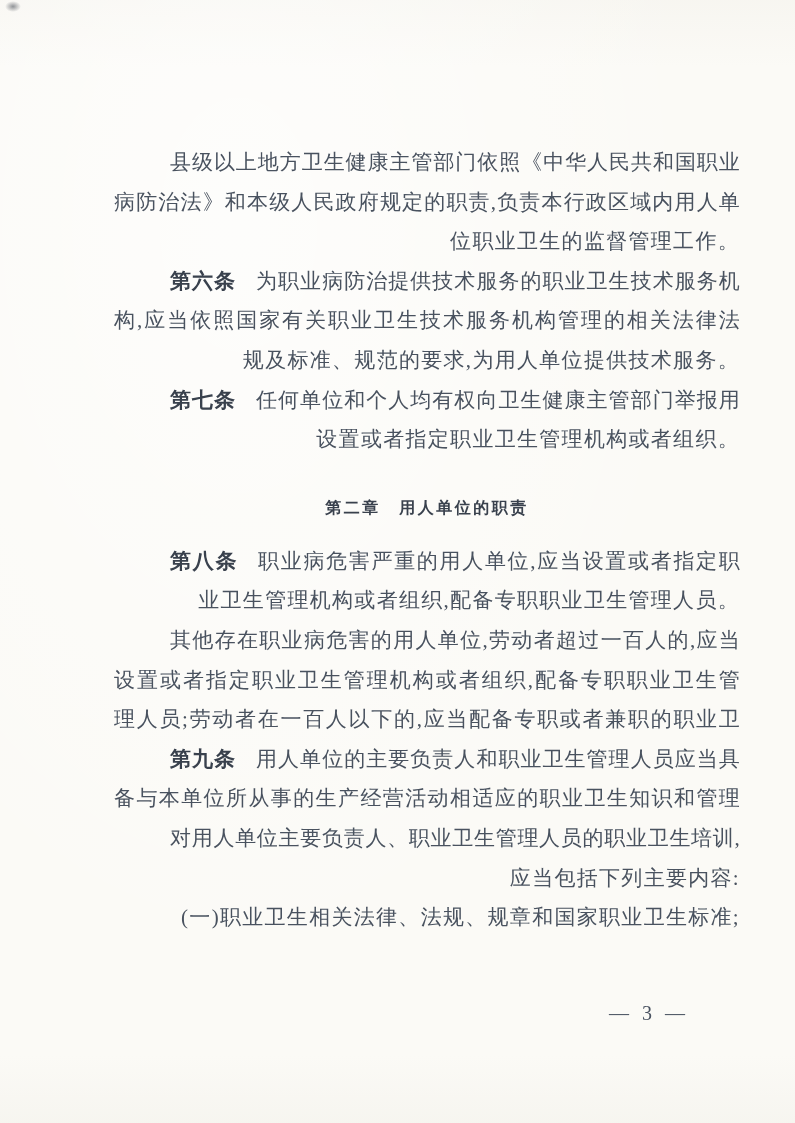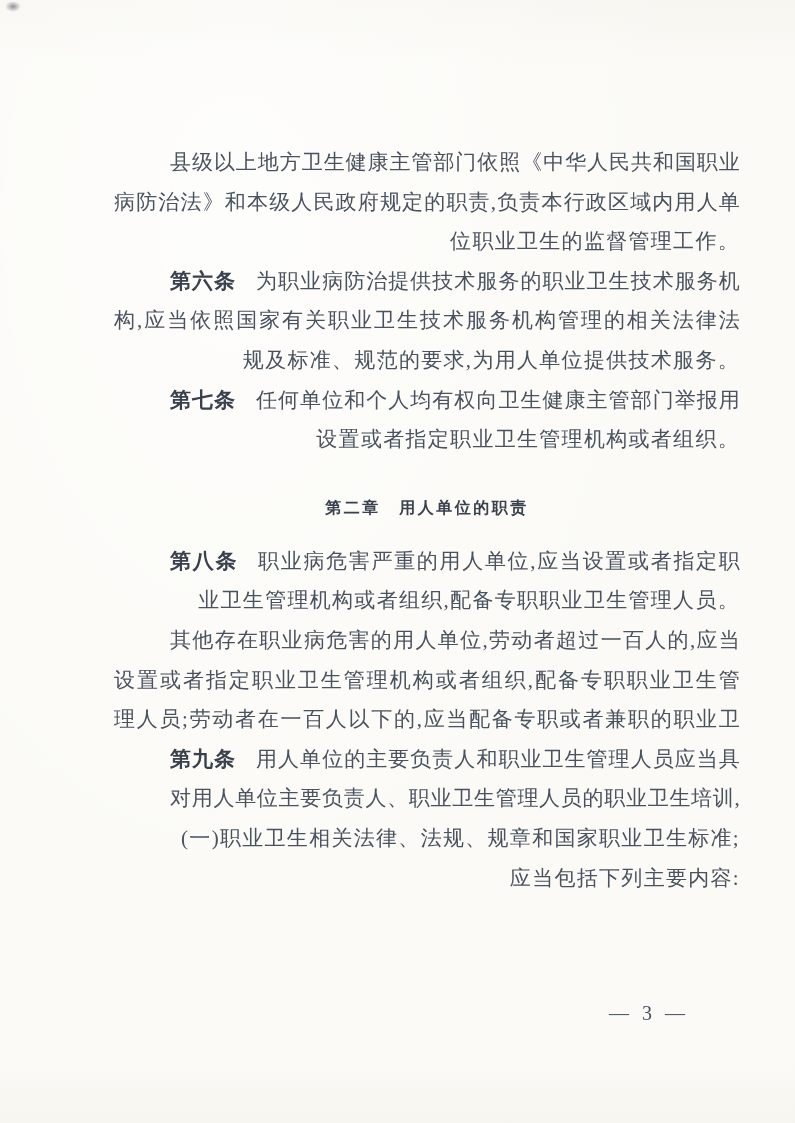--- a/index.html
+++ b/index.html
@@ -85,19 +85,20 @@
       <div class="line">规及标准、规范的要求,为用人单位提供技术服务。</div>
       <div class="line indent justify"><span class="lbl">第七条</span><span>任何单位和个人均有权向卫生健康主管部门举报用</span></div>
       <div class="line">设置或者指定职业卫生管理机构或者组织。</div>
       <div class="chapter">第二章　用人单位的职责</div>
       <div class="line indent justify"><span class="lbl">第八条</span><span>职业病危害严重的用人单位,应当设置或者指定职</span></div>
       <div class="line">业卫生管理机构或者组织,配备专职职业卫生管理人员。</div>
       <div class="line indent justify">其他存在职业病危害的用人单位,劳动者超过一百人的,应当</div>
       <div class="line justify">设置或者指定职业卫生管理机构或者组织,配备专职职业卫生管</div>
       <div class="line justify">理人员;劳动者在一百人以下的,应当配备专职或者兼职的职业卫</div>
       <div class="line indent justify"><span class="lbl">第九条</span><span>用人单位的主要负责人和职业卫生管理人员应当具</span></div>
+      <div class="line justify">备与本单位所从事的生产经营活动相适应的职业卫生知识和管理</div>
       <div class="line indent justify">对用人单位主要负责人、职业卫生管理人员的职业卫生培训,</div>
+      <div class="line">应当包括下列主要内容:</div>
       <div class="line indent">(一)职业卫生相关法律、法规、规章和国家职业卫生标准;</div>
-      <div class="line">应当包括下列主要内容:</div>
     </div>
 
   <div class="page-number">— 3 —</div>
 </div>
 
 </body></html>

